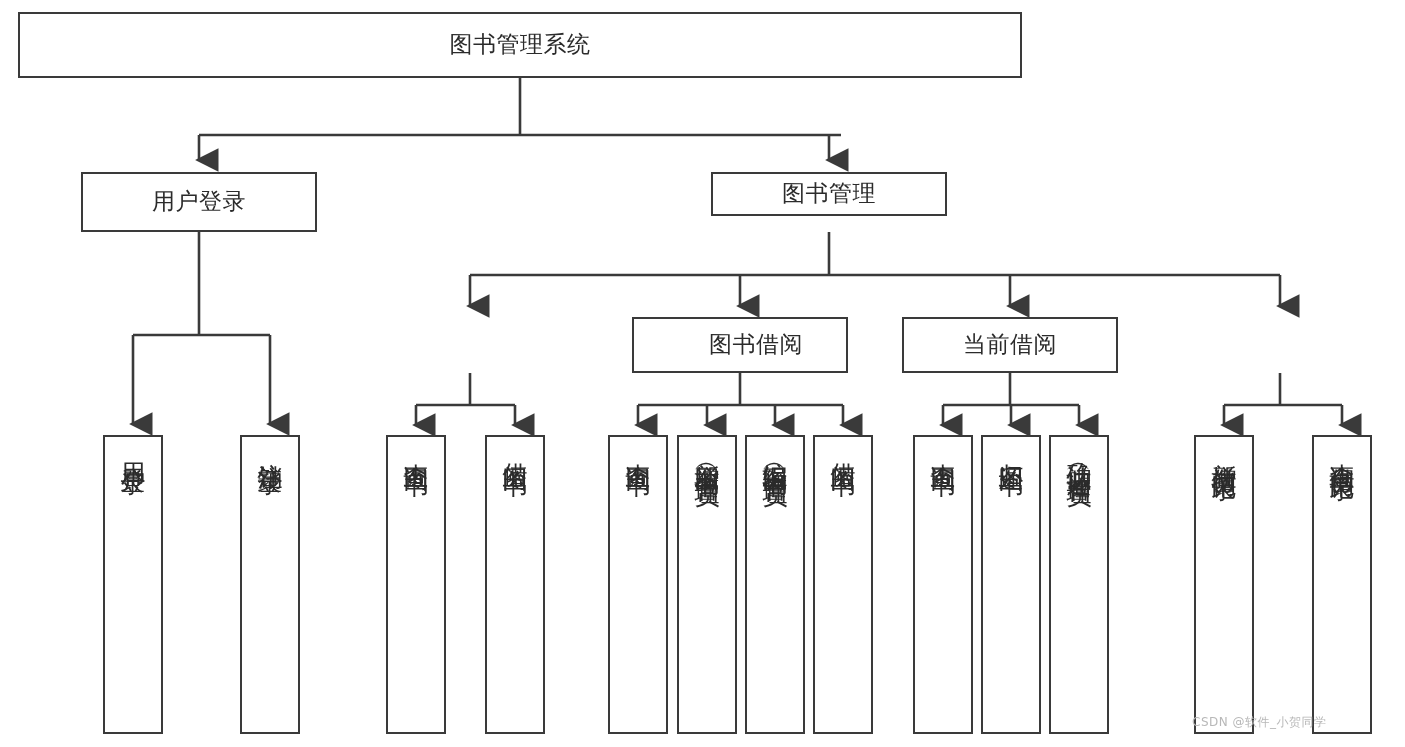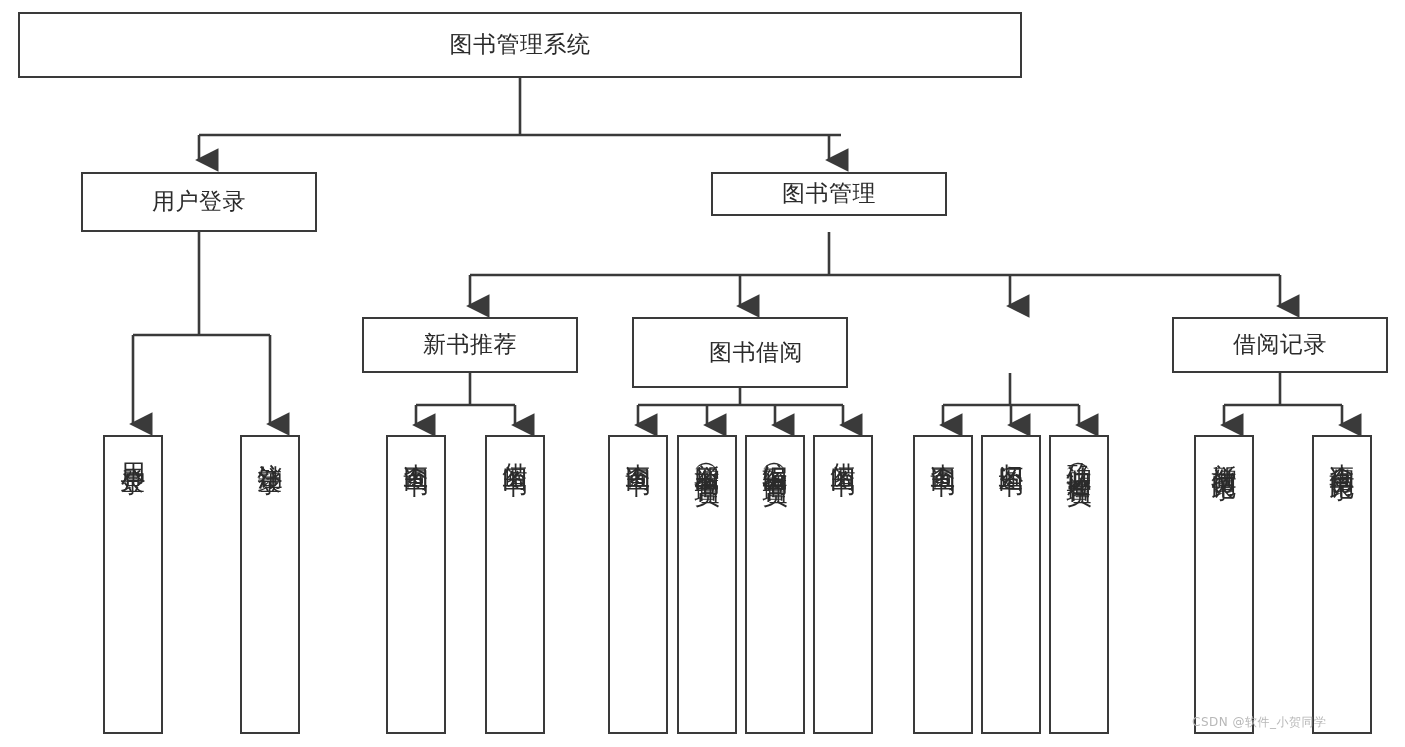--- a/index.html
+++ b/index.html
@@ -116,28 +116,25 @@
     <span class="label">图书管理系统</span>
   </div>
 
   <div class="node horizontal" style="left: 81px; top: 172px; width: 236px; height: 60px;">
     <span class="label">用户登录</span>
   </div>
   <div class="node horizontal" style="left: 711px; top: 172px; width: 236px; height: 44px;">
     <span class="label">图书管理</span>
   </div>
 
-  <div class="node horizontal" style="left: 362px; top: 317px; width: 216px; height: 56px;">
-    <span class="label">新书推荐</span>
-  </div>
-  <div class="node horizontal" style="left: 632px; top: 317px; width: 216px; height: 71px; padding-left: 32px;">
+  <div class="node horizontal" style="left: 632px; top: 317px; width: 216px; height: 56px; padding-left: 32px;">
     <span class="label">图书借阅</span>
   </div>
-  <div class="node horizontal" style="left: 1172px; top: 317px; width: 216px; height: 56px;">
-    <span class="label">借阅记录</span>
+  <div class="node horizontal" style="left: 902px; top: 317px; width: 216px; height: 56px;">
+    <span class="label">当前借阅</span>
   </div>
 
   <div class="node vertical" style="left: 103px; top: 435px; width: 60px; height: 299px;">
     <span class="label">用户登录</span>
   </div>
   <div class="node vertical" style="left: 240px; top: 435px; width: 60px; height: 299px;">
     <span class="label">注销登录</span>
   </div>
   <div class="node vertical" style="left: 386px; top: 435px; width: 60px; height: 299px;">
     <span class="label">查询图书</span>

